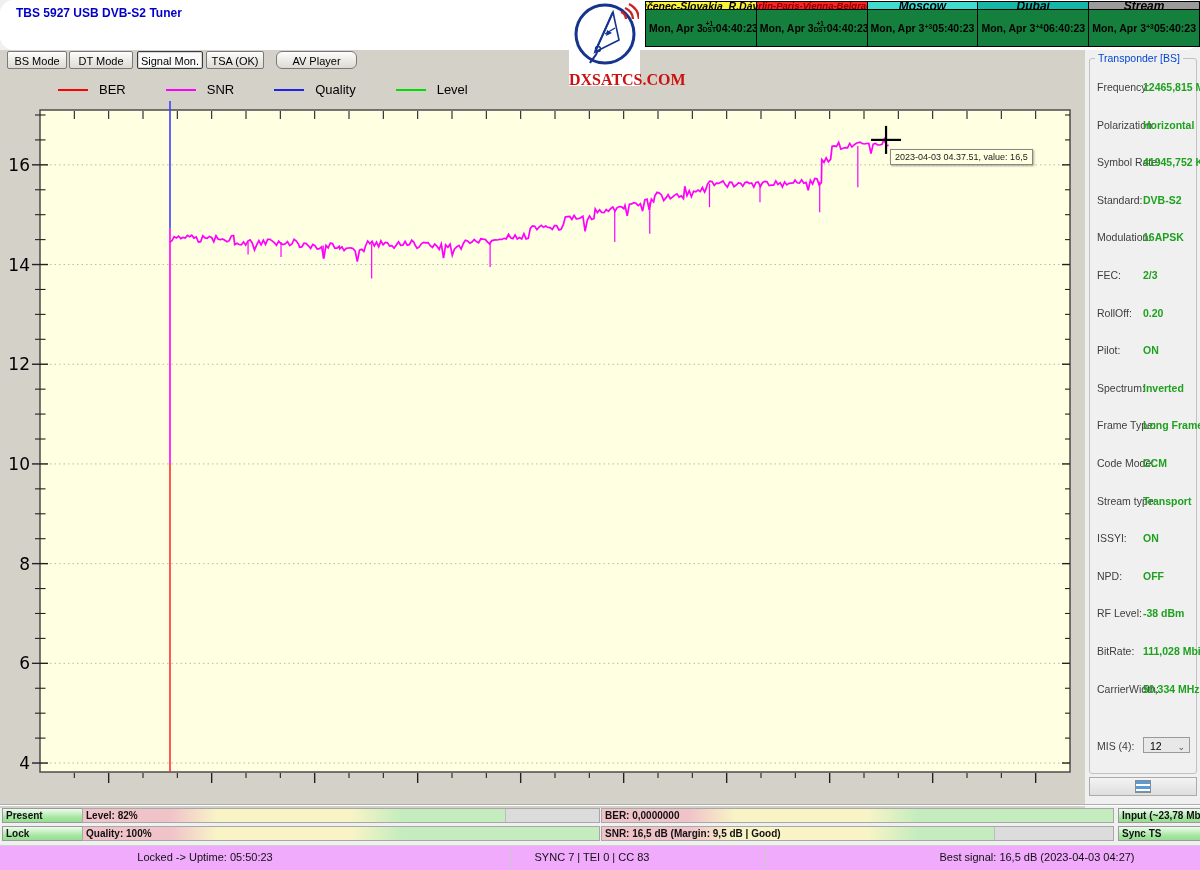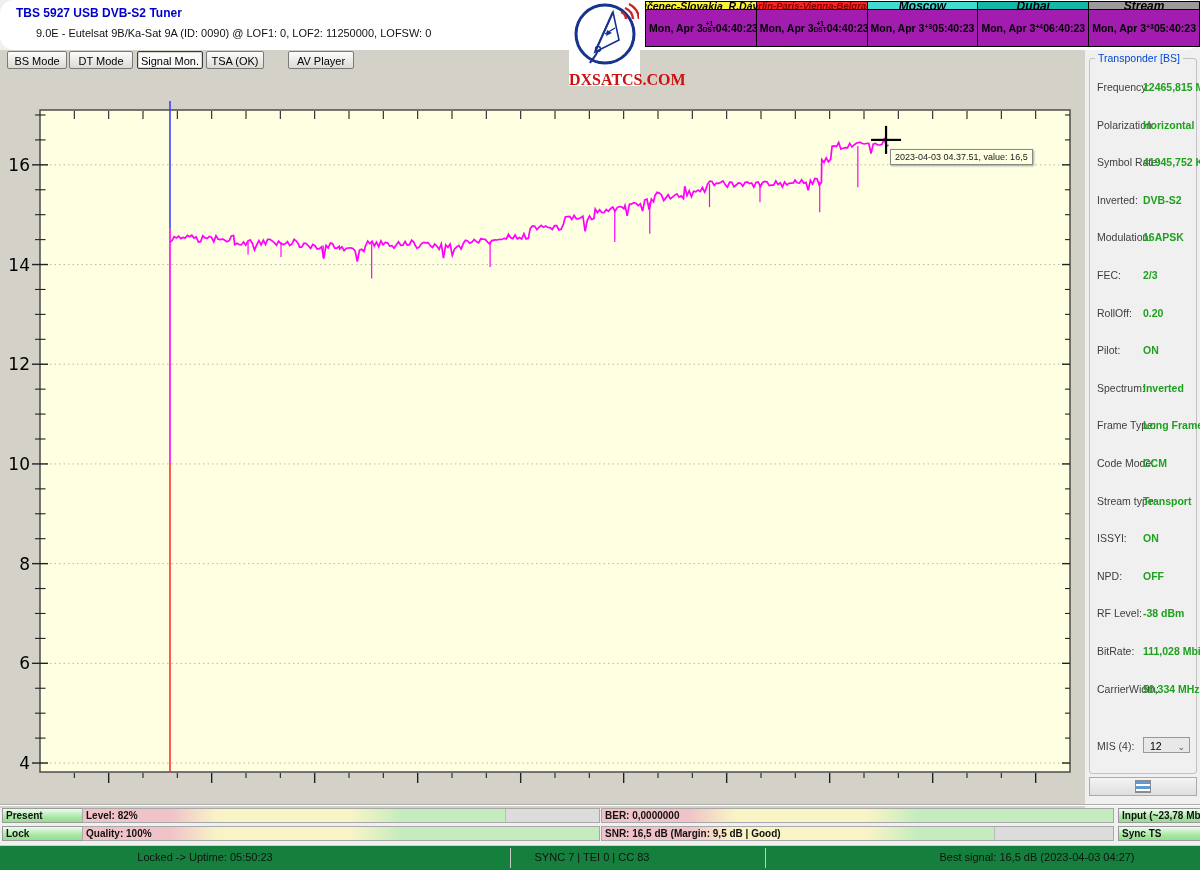--- a/index.html
+++ b/index.html
@@ -10,21 +10,21 @@
   #title{position:absolute;left:16px;top:6px;font-size:12px;font-weight:bold;color:#0000cc;}
   #subtitle{position:absolute;left:36px;top:27px;font-size:11px;color:#111;}
   #clocks{position:absolute;left:645px;top:1px;width:553px;height:44px;display:flex;
           background:#000;border:1px solid #000;gap:1px;}
   .clock{flex:1;display:flex;flex-direction:column;min-width:0;}
   .clock-name{height:21px;display:flex;align-items:center;justify-content:center;
               font-style:italic;font-weight:bold;font-size:12px;border-bottom:1px solid #000;
               white-space:nowrap;overflow:hidden;}
   .clock:nth-child(1) .clock-name{font-size:10.5px;}
   .clock:nth-child(2) .clock-name{font-size:9.5px;}
-  .clock-time{height:21px;background:#a21caf;display:flex;align-items:center;
+  .clock-time{height:21px;background:#15803d;display:flex;align-items:center;
               justify-content:space-between;padding:12px 3px;font-weight:bold;font-size:10.5px;
               white-space:nowrap;}
   .tz-stack{display:flex;flex-direction:column;align-items:center;font-size:6.5px;
             line-height:6px;font-weight:bold;margin-top:-3px;}
   
   #logo{position:absolute;left:569px;top:0;width:71px;height:86px;background:#fff;z-index:6;
         text-align:center;}
   #logo-text{font-family:"Liberation Serif",serif;font-weight:bold;color:#cc1111;
              font-size:16px;margin-top:-3px;}
   
@@ -67,34 +67,33 @@
             white-space:nowrap;overflow:hidden;}
   .srow-bar{position:absolute;height:13px;border:1px solid #a8a8a8;
             background:linear-gradient(90deg,#f0c3c9 0%,#f0c3c9 17%,#f8f4c6 26%,#f8f4c6 52%,#c4ecbe 62%,#c4ecbe 100%);}
   .srow-bar .unfilled{position:absolute;top:0;bottom:0;right:0;background:#dcdcdc;
             border-left:1px solid #bdbdbd;}
   .srow-bar .lbl{position:absolute;left:3px;top:0;font-size:10px;font-weight:bold;
             line-height:13px;color:#111;white-space:nowrap;}
   #groove{position:absolute;left:0;top:804px;width:1200px;height:0;border-top:1px solid #aeaeae;
           border-bottom:1px solid #ffffff;}
   
-  #statusbar{position:absolute;left:0;top:845px;width:1200px;height:25px;background:#15803d;
+  #statusbar{position:absolute;left:0;top:845px;width:1200px;height:25px;background:#f0abfc;
              border-top:1px solid #d0d0d0;}
   .sb-sect{position:absolute;top:5px;font-size:11px;color:#111;transform:translateX(-50%);
            white-space:nowrap;}
   .sb-div{position:absolute;top:2px;height:20px;width:1px;background:#c8c8c8;}
 </style>
 </head>
 <body>
 
 <div id="app">
 
   <div id="header">
     <div id="title">TBS 5927 USB DVB-S2 Tuner</div>
-    <div id="subtitle">9.0E - Eutelsat 9B/Ka-Sat 9A (ID: 0090) @ LOF1: 0, LOF2: 11250000, LOFSW: 0</div>
     <div id="clocks">
         <div class="clock">
           <div class="clock-name" style="background: rgb(248, 242, 58); color: rgb(0, 0, 0);">Lučenec-Slovakia_R.Dávid</div>
           <div class="clock-time">
             <span>Mon, Apr 3</span>
             <span class="tz-stack">
               <span>+1</span>
               <span>DST</span>
             </span>
             <span>04:40:23</span>
@@ -161,24 +160,42 @@
       <path d="M58 4 a18 18 0 0 1 10 15" stroke="#cc2222" stroke-width="2.4" fill="none"></path>
     </svg>
     <div id="logo-text">DXSATCS.COM</div>
   </div>
 
   <div id="tabbar">
       <div class="tab" style="left: 7px; width: 60px;">BS Mode</div>
       <div class="tab" style="left: 69px; width: 64px;">DT Mode</div>
       <div class="tab active" style="left: 137px; width: 66px;">Signal Mon.</div>
       <div class="tab" style="left: 206px; width: 58px;">TSA (OK)</div>
-      <div class="tab" style="left: 288px; width: 66px;">AV Player</div>
+      <div class="tab" style="left: 276px; width: 81px; border-radius: 6px;">AV Player</div>
     </div>
 
   <div id="chart">
+    <div id="legend">
+        <div class="leg-item">
+          <span class="leg-line" style="border-top-color: rgb(255, 0, 0);"></span>
+          <span>BER</span>
+        </div>
+        <div class="leg-item">
+          <span class="leg-line" style="border-top-color: rgb(255, 0, 255);"></span>
+          <span>SNR</span>
+        </div>
+        <div class="leg-item">
+          <span class="leg-line" style="border-top-color: rgb(34, 34, 238);"></span>
+          <span>Quality</span>
+        </div>
+        <div class="leg-item">
+          <span class="leg-line" style="border-top-color: rgb(0, 221, 0);"></span>
+          <span>Level</span>
+        </div>
+      </div>
     <svg id="plot-svg" width="1085" height="736">
         <rect x="40" y="38" width="1030" height="662" fill="#ffffe1" stroke="#4c4c4c" stroke-width="1.5"></rect>
         <line x1="41" y1="691.027108433735" x2="1069" y2="691.027108433735" stroke="#b9b9ae" stroke-width="1" stroke-dasharray="1.5 3"></line>
         <text x="30" y="697.027108433735" text-anchor="end" font-size="17" font-family="&quot;DejaVu Sans&quot;,sans-serif" fill="#000">4</text>
         <line x1="41" y1="591.3283132530121" x2="1069" y2="591.3283132530121" stroke="#b9b9ae" stroke-width="1" stroke-dasharray="1.5 3"></line>
         <text x="30" y="597.3283132530121" text-anchor="end" font-size="17" font-family="&quot;DejaVu Sans&quot;,sans-serif" fill="#000">6</text>
         <line x1="41" y1="491.62951807228916" x2="1069" y2="491.62951807228916" stroke="#b9b9ae" stroke-width="1" stroke-dasharray="1.5 3"></line>
         <text x="30" y="497.62951807228916" text-anchor="end" font-size="17" font-family="&quot;DejaVu Sans&quot;,sans-serif" fill="#000">8</text>
         <line x1="41" y1="391.9307228915663" x2="1069" y2="391.9307228915663" stroke="#b9b9ae" stroke-width="1" stroke-dasharray="1.5 3"></line>
         <text x="30" y="397.9307228915663" text-anchor="end" font-size="17" font-family="&quot;DejaVu Sans&quot;,sans-serif" fill="#000">10</text>
@@ -324,21 +341,21 @@
   <div id="sidebar">
     <div id="panel">
       <div id="panel-title">Transponder [BS]</div>
       <div id="panel-rows">
           <div class="sb-label" style="top: 22px;">Frequency:</div>
           <div class="sb-value" style="top: 22px;">12465,815 MHz</div>
           <div class="sb-label" style="top: 59.6px;">Polarization:</div>
           <div class="sb-value" style="top: 59.6px;">Horizontal</div>
           <div class="sb-label" style="top: 97.2px;">Symbol Rate:</div>
           <div class="sb-value" style="top: 97.2px;">41945,752 KS/s</div>
-          <div class="sb-label" style="top: 134.8px;">Inverted:</div>
+          <div class="sb-label" style="top: 134.8px;">Standard:</div>
           <div class="sb-value" style="top: 134.8px;">DVB-S2</div>
           <div class="sb-label" style="top: 172.4px;">Modulation:</div>
           <div class="sb-value" style="top: 172.4px;">16APSK</div>
           <div class="sb-label" style="top: 210px;">FEC:</div>
           <div class="sb-value" style="top: 210px;">2/3</div>
           <div class="sb-label" style="top: 247.6px;">RollOff:</div>
           <div class="sb-value" style="top: 247.6px;">0.20</div>
           <div class="sb-label" style="top: 285.2px;">Pilot:</div>
           <div class="sb-value" style="top: 285.2px;">ON</div>
           <div class="sb-label" style="top: 322.8px;">Spectrum:</div>

